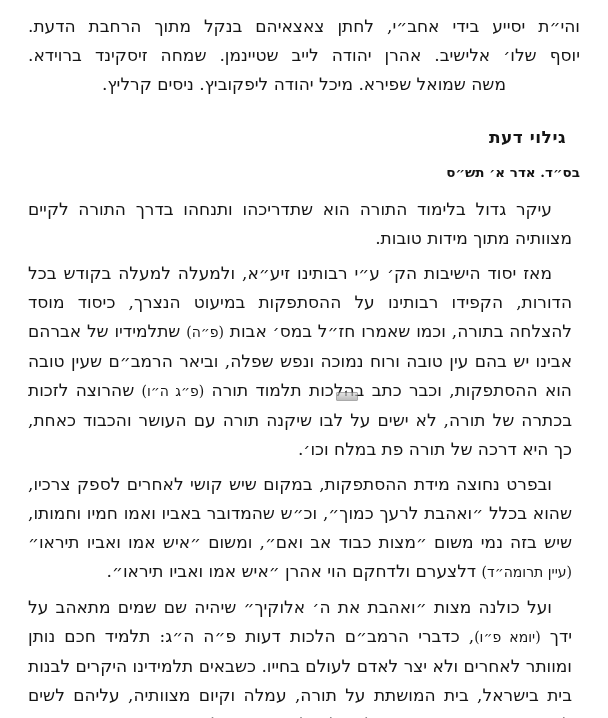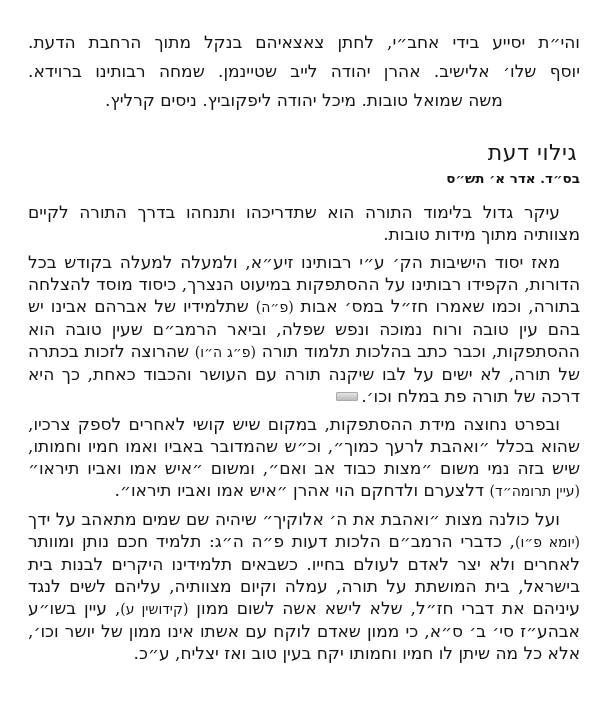--- a/index.html
+++ b/index.html
@@ -6,54 +6,54 @@
   body {
     width: 608px; height: 718px;
     background: #ffffff;
     overflow: hidden;
     font-family: "DejaVu Serif", "DejaVu Sans", serif;
   }
   .page {
     position: relative;
     width: 608px; height: 718px;
     box-sizing: border-box;
-    padding: 28px 28px 0 28px;
+    padding: 12px 28px 0 28px;
     direction: rtl;
     color: #151515;
     background: #ffffff;
   }
   
   .closing p { margin: 0; font-size: 17px; line-height: 29px; }
   .justify-full { text-align: justify; text-align-last: justify; }
   .centered { text-align: center; text-align-last: center; }
 
   
   .declaration { margin-top: 26px; }
   .title {
-    margin: 3px;
-    font-size: 22px;
-    font-weight: normal;
+    margin: 14px;
+    font-size: 17px;
+    font-weight: bold;
     text-align: right;
     letter-spacing: 0.5px;
     line-height: 24px;
   }
   .dateline {
     margin-top: 4px;
     font-size: 13.5px;
     font-weight: bold;
     text-align: right;
     line-height: 18px;
   }
 
   
   .body-wrap { margin-top: 14px; }
   .body-para {
-    margin: 0 0 6px 0;
+    margin: 0 8px 6px 0;
     font-size: 17px;
-    line-height: 22px;
+    line-height: 29px;
     text-align: justify;
     text-indent: 20px;
   }
   .cite { font-size: 14px; }
 
   
   .artifact {
     position: absolute;
     left: 336px; top: 392px;
     width: 20px; height: 7px;
@@ -63,22 +63,22 @@
     border-radius: 1px;
   }
 </style>
 </head>
 <body>
 
 <div class="page">
 
   <section class="closing">
     <p class="justify-full">והי״ת יסייע בידי אחב״י, לחתן צאצאיהם בנקל מתוך הרחבת הדעת.</p>
-    <p class="justify-full">יוסף שלו׳ אלישיב. אהרן יהודה לייב שטיינמן. שמחה רבותינו ברוידא.</p>
-    <p class="centered">משה שמואל טובות. מיכל יהודה ליפקוביץ. ניסים קרליץ.</p>
+    <p class="justify-full">יוסף שלו׳ אלישיב. אהרן יהודה לייב שטיינמן. שמחה זיסקינד ברוידא.</p>
+    <p class="centered">משה שמואל שפירא. מיכל יהודה ליפקוביץ. ניסים קרליץ.</p>
   </section>
 
   <section class="declaration">
     <h1 class="title">גילוי דעת</h1>
     <div class="dateline">בס״ד. אדר א׳ תש״ס</div>
     <div class="body-wrap" id="paragraphs">
         <p class="body-para"><span class="body-text">עיקר גדול בלימוד התורה הוא שתדריכהו ותנחהו בדרך התורה לקיים מצוותיה מתוך מידות טובות.</span></p>
         <p class="body-para"><span class="body-text">מאז יסוד הישיבות הק׳ ע״י רבותינו זיע״א, ולמעלה למעלה בקודש בכל הדורות, הקפידו רבותינו על ההסתפקות במיעוט הנצרך, כיסוד מוסד להצלחה בתורה, וכמו שאמרו חז״ל במס׳ אבות </span><span class="cite">(פ״ה)</span><span class="body-text"> שתלמידיו של אברהם אבינו יש בהם עין טובה ורוח נמוכה ונפש שפלה, וביאר הרמב״ם שעין טובה הוא ההסתפקות, וכבר כתב בהלכות תלמוד תורה </span><span class="cite">(פ״ג ה״ו)</span><span class="body-text"> שהרוצה לזכות בכתרה של תורה, לא ישים על לבו שיקנה תורה עם העושר והכבוד כאחת, כך היא דרכה של תורה פת במלח וכו׳.</span></p>
         <p class="body-para"><span class="body-text">ובפרט נחוצה מידת ההסתפקות, במקום שיש קושי לאחרים לספק צרכיו, שהוא בכלל ״ואהבת לרעך כמוך״, וכ״ש שהמדובר באביו ואמו חמיו וחמותו, שיש בזה נמי משום ״מצות כבוד אב ואם״, ומשום ״איש אמו ואביו תיראו״ </span><span class="cite">(עיין תרומה״ד)</span><span class="body-text"> דלצערם ולדחקם הוי אהרן ״איש אמו ואביו תיראו״.</span></p>
         <p class="body-para"><span class="body-text">ועל כולנה מצות ״ואהבת את ה׳ אלוקיך״ שיהיה שם שמים מתאהב על ידך </span><span class="cite">(יומא פ״ו)</span><span class="body-text">, כדברי הרמב״ם הלכות דעות פ״ה ה״ג: תלמיד חכם נותן ומוותר לאחרים ולא יצר לאדם לעולם בחייו. כשבאים תלמידינו היקרים לבנות בית בישראל, בית המושתת על תורה, עמלה וקיום מצוותיה, עליהם לשים לנגד עיניהם את דברי חז״ל, שלא לישא אשה לשום ממון </span><span class="cite">(קידושין ע)</span><span class="body-text">, עיין בשו״ע אבהע״ז סי׳ ב׳ ס״א, כי ממון שאדם לוקח עם אשתו אינו ממון של יושר וכו׳, אלא כל מה שיתן לו חמיו וחמותו יקח בעין טוב ואז יצליח, ע״כ.</span></p>

